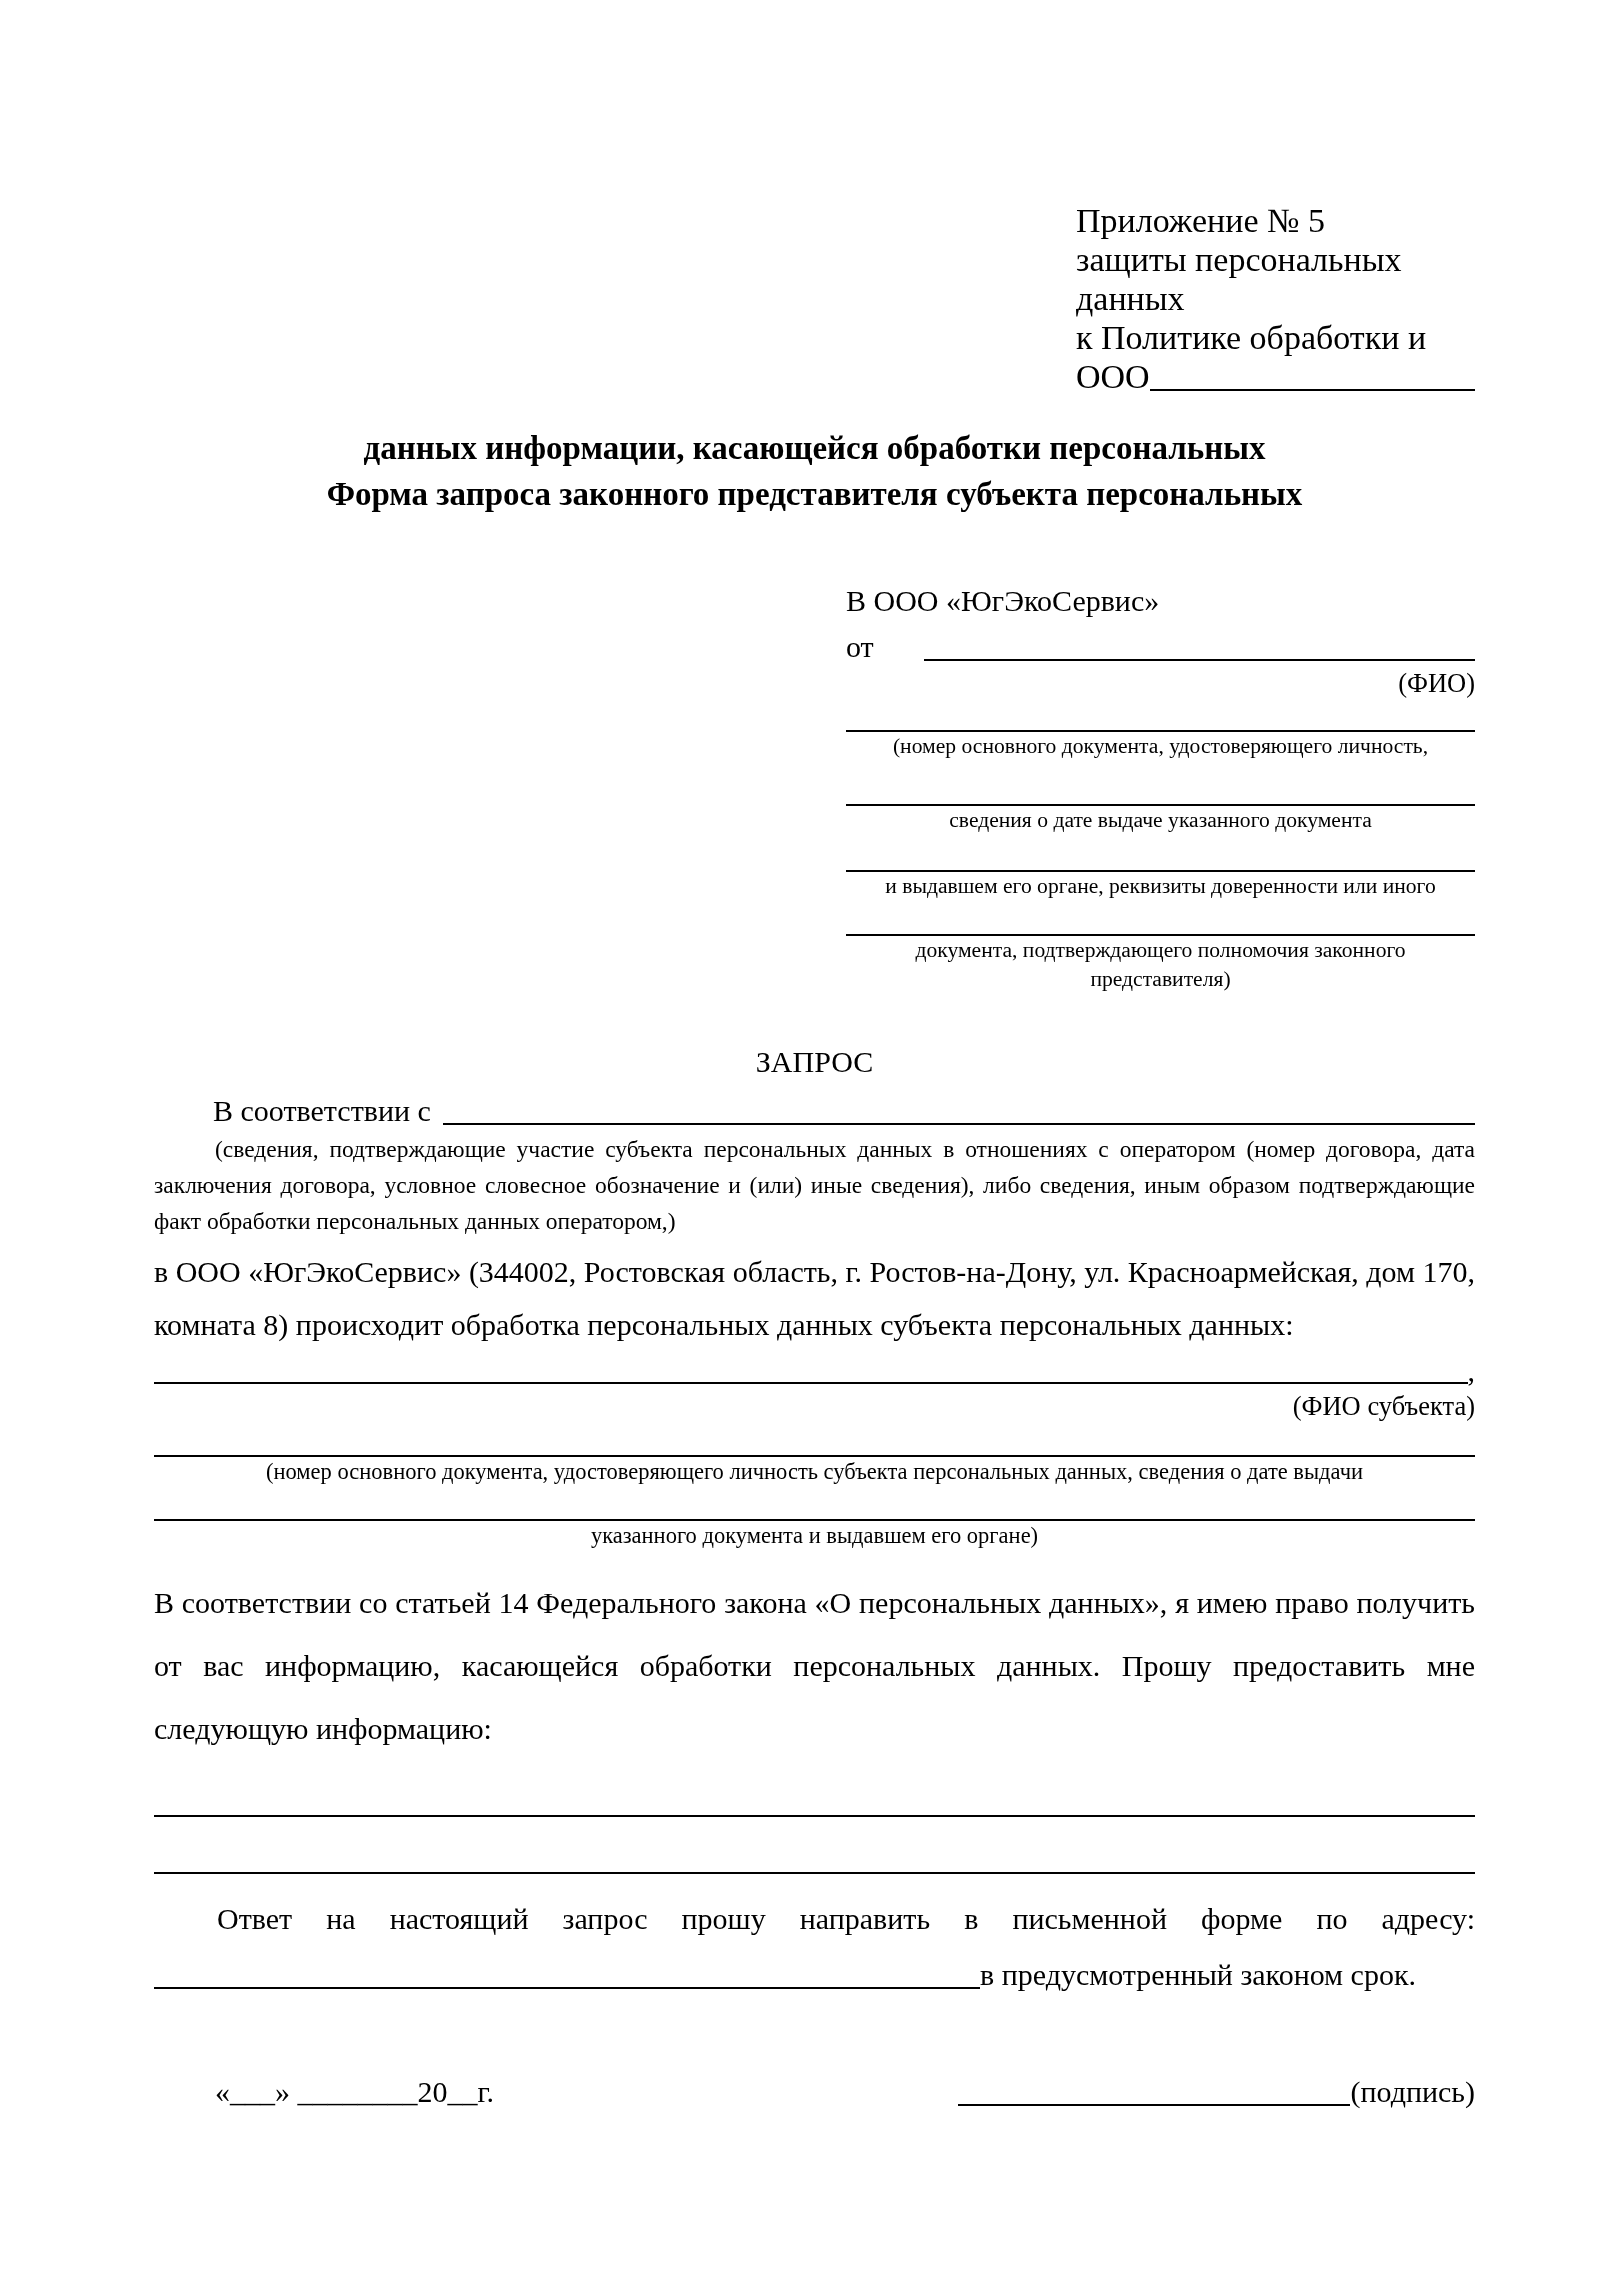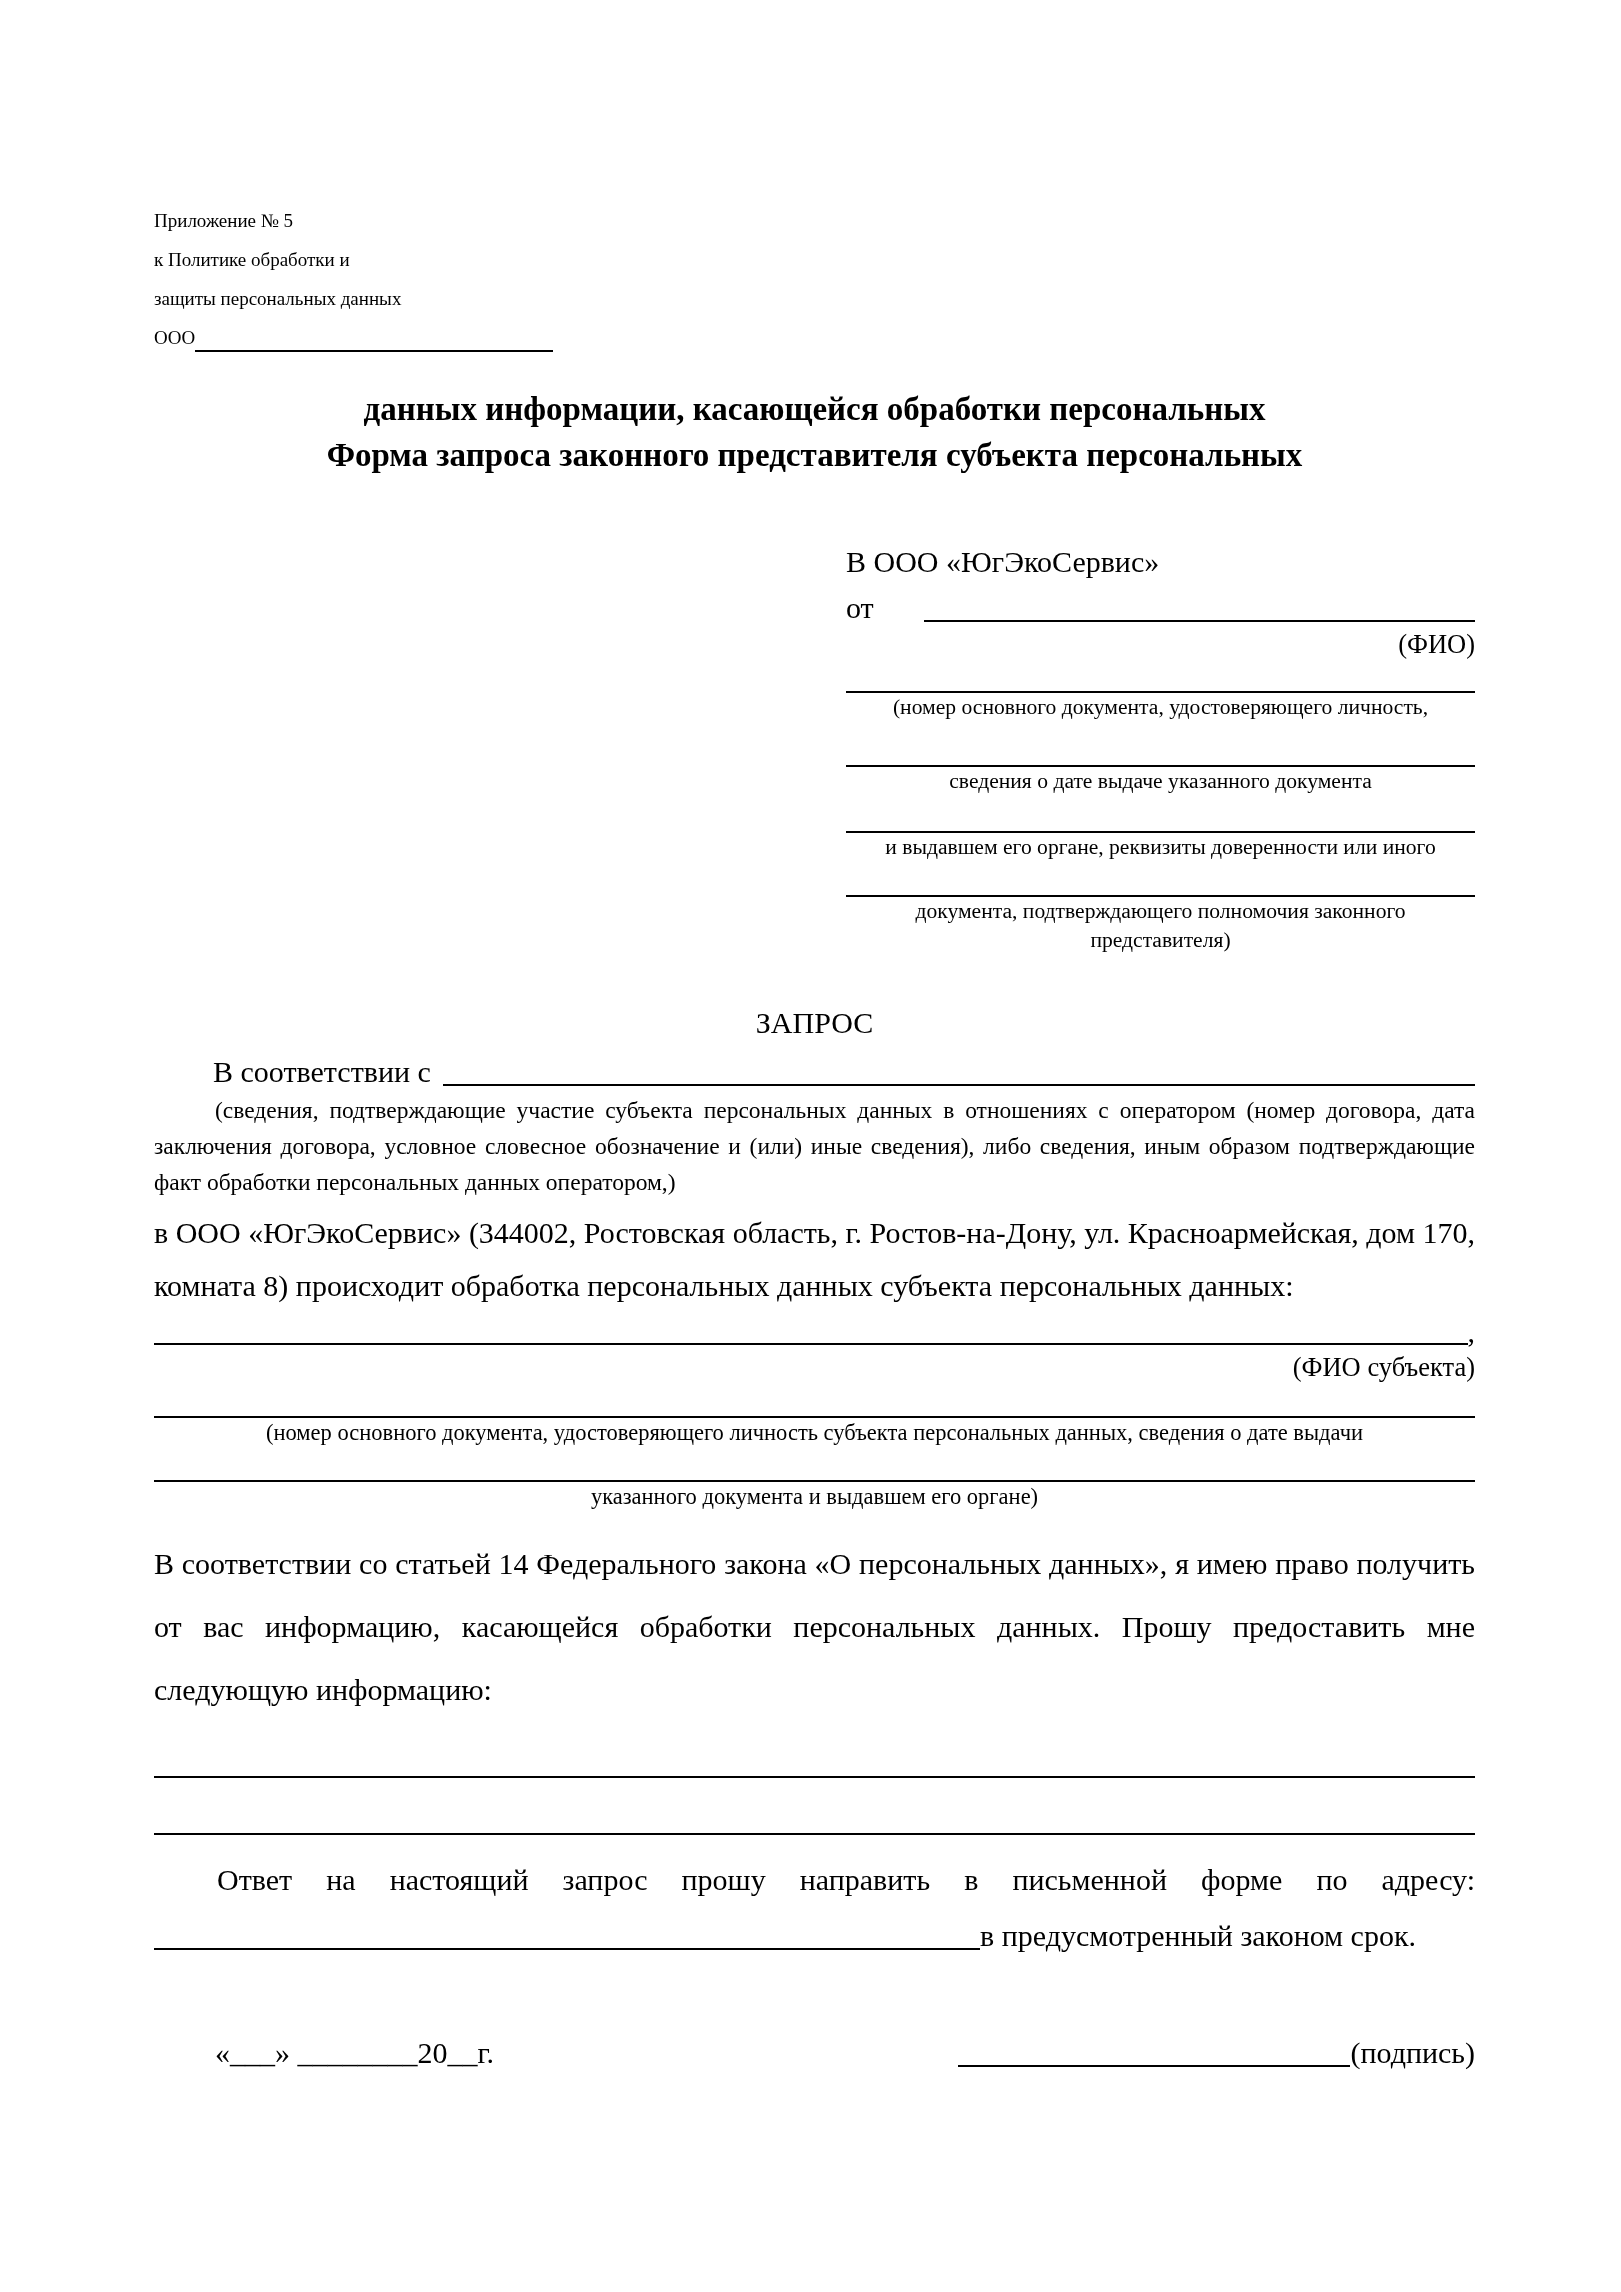--- a/index.html
+++ b/index.html
@@ -7,22 +7,22 @@
     position:relative;
     width:1621px; height:2293px;
     background:#ffffff; color:#000000;
     font-family:"Liberation Serif","DejaVu Serif",serif;
     box-sizing:border-box;
     padding:201px 146px 0 154px;
     overflow:hidden;
   }
   
   .appendix {
-    width:399px;
-    font-size:19px; line-height:39px;
+    margin-left:922px; width:399px;
+    font-size:34px; line-height:39px;
   }
   .ooo-row { display:flex;align-items:flex-end; }
   .ooo-row .blank { flex:1; border-bottom:2px solid #000; margin-bottom:4.9px; }
 
   
   .title {
     margin:29px 0 0 0;
     font-size:33px; font-weight:bold; line-height:46px;
     text-align:center;
   }
@@ -77,22 +77,22 @@
   .sign { display:flex; align-items:flex-end; }
   .sign .blank { width:392px; border-bottom:2px solid #000; margin-bottom:5.9px; }
 </style>
 </head>
 <body>
 
 <div class="page">
 
   <div class="appendix">
     <div>Приложение № 5</div>
+    <div>защиты персональных данных</div>
     <div>к Политике обработки и</div>
-    <div>защиты персональных данных</div>
     <div class="ooo-row">
       <span>ООО</span>
       <span class="blank"></span>
     </div>
   </div>
 
   <h1 class="title">
     <div>данных информации, касающейся обработки персональных</div>
     <div>Форма запроса законного представителя субъекта персональных</div>
   </h1>

